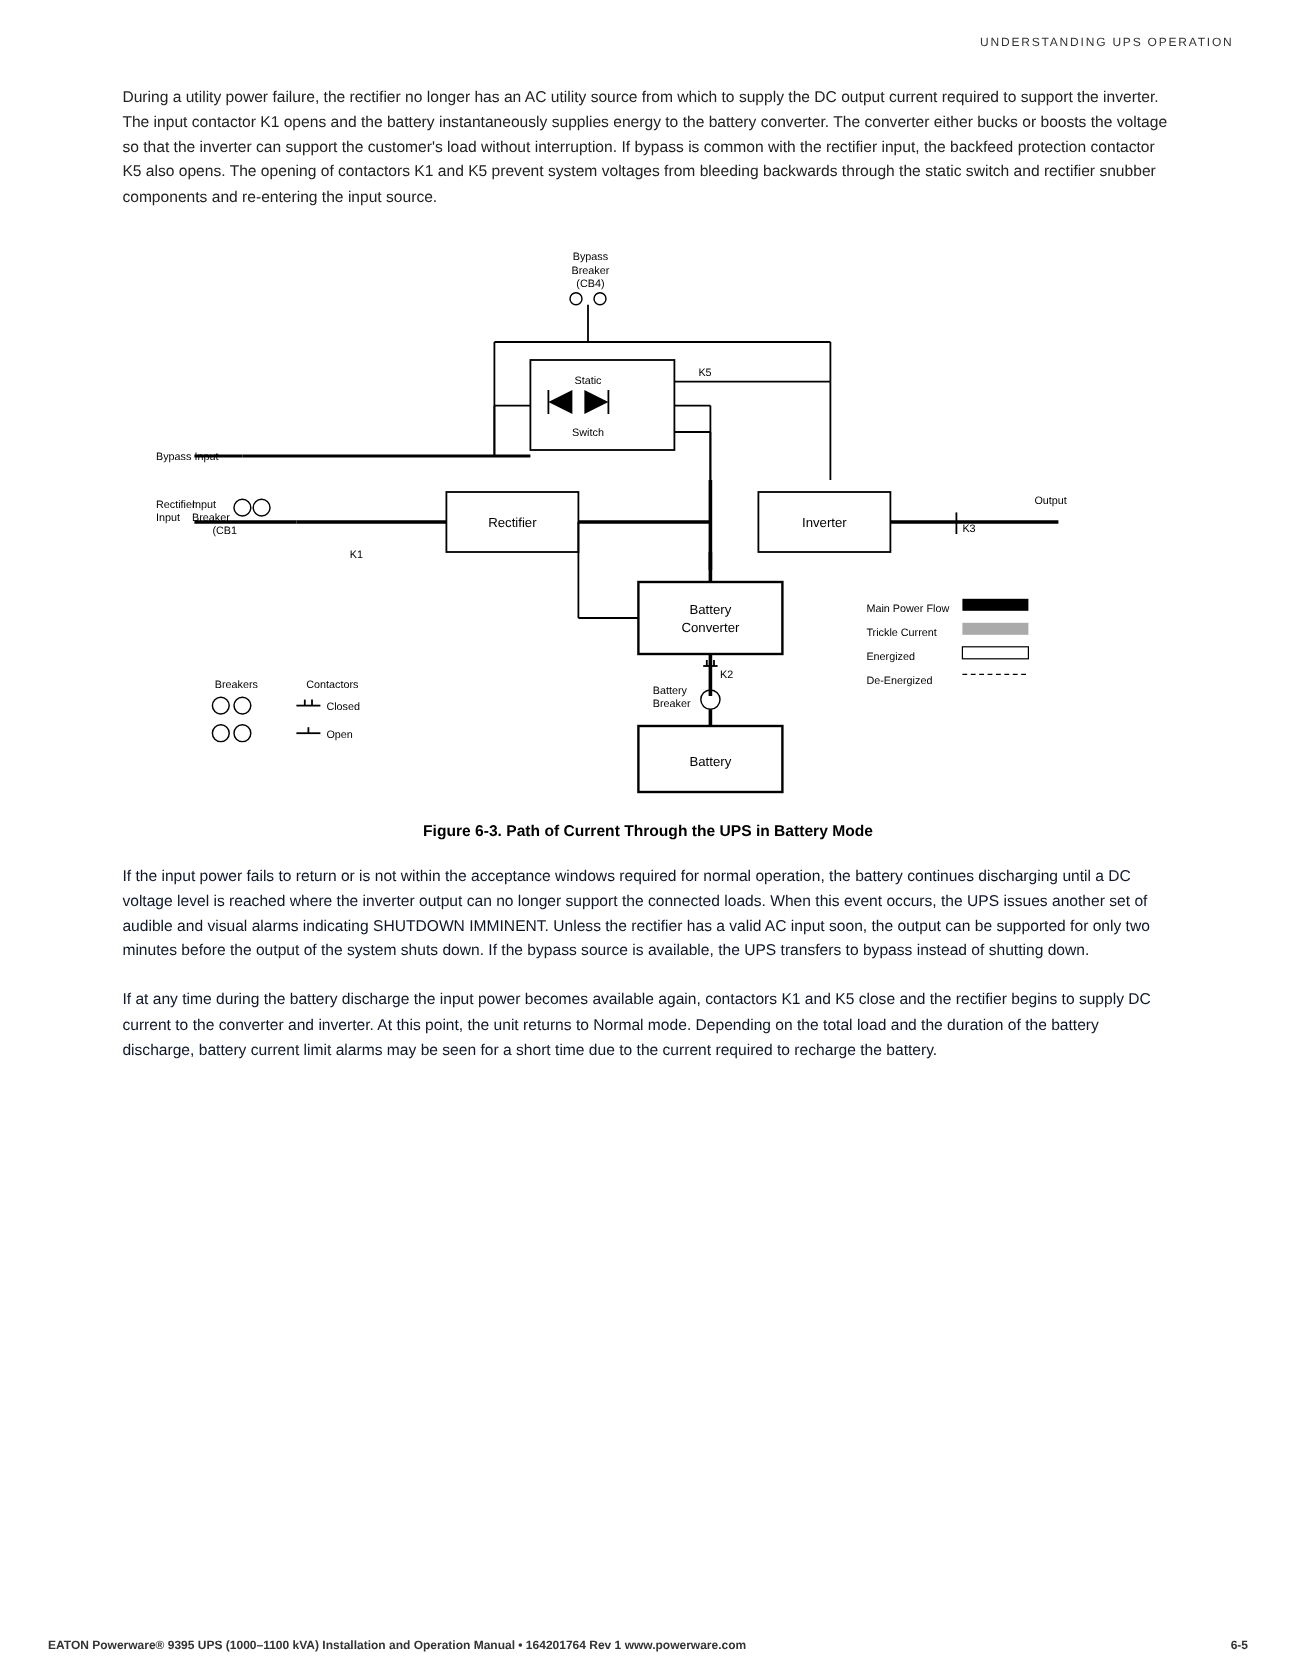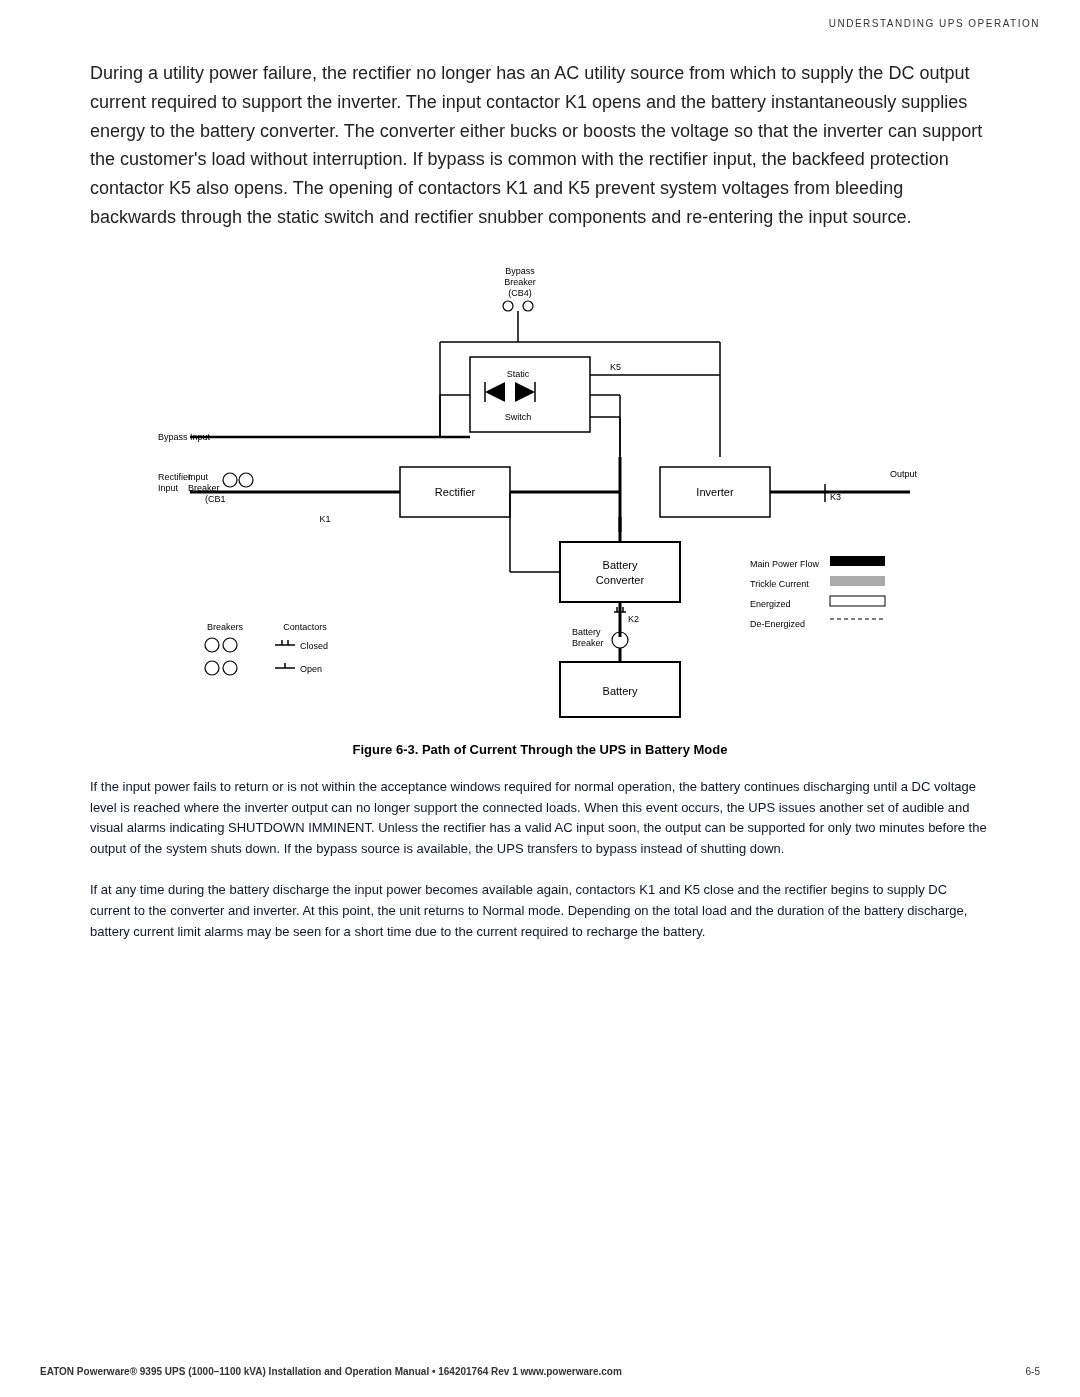--- a/index.html
+++ b/index.html
@@ -7,45 +7,44 @@
       width: 1080px;
       min-height: 1397px;
       background: #fff;
       font-family: Arial, Helvetica, sans-serif;
       font-size: 13px;
       color: #000;
     }
     .page {
       width: 1080px;
       min-height: 1397px;
-      padding: 0;
+      padding: 12px;
       position: relative;
     }
     .header {
       text-align: right;
       padding: 18px 40px 0 40px;
       font-size: 10px;
       letter-spacing: 1.5px;
       text-transform: uppercase;
       color: #333;
     }
     .main-content {
       padding: 30px 90px 0 90px;
     }
     .intro-text {
-      font-size: 18px;
+      font-size: 13px;
       line-height: 1.6;
       color: #222;
       margin-bottom: 30px;
     }
     
     .diagram-container {
       width: 100%;
       display: flex;
-      justify-content: center;
       margin-bottom: 10px;
       position: relative;
     }
     .figure-caption {
       text-align: center;
       font-size: 13px;
       font-weight: bold;
       margin-bottom: 20px;
     }
     .body-text {
@@ -60,21 +59,21 @@
       left: 0;
       right: 0;
       display: flex;
       justify-content: space-between;
       align-items: center;
       padding: 0 40px;
       font-size: 10px;
       color: #333;
     }
     .footer-left { font-weight: bold; }
-    .footer-right { font-weight: normal; }
+    .footer-right { font-weight: bold; }
   </style>
 </head>
 <body>
 
 <div class="page">
 
   <div class="header">
     <span>UNDERSTANDING UPS OPERATION</span>
   </div>
 

